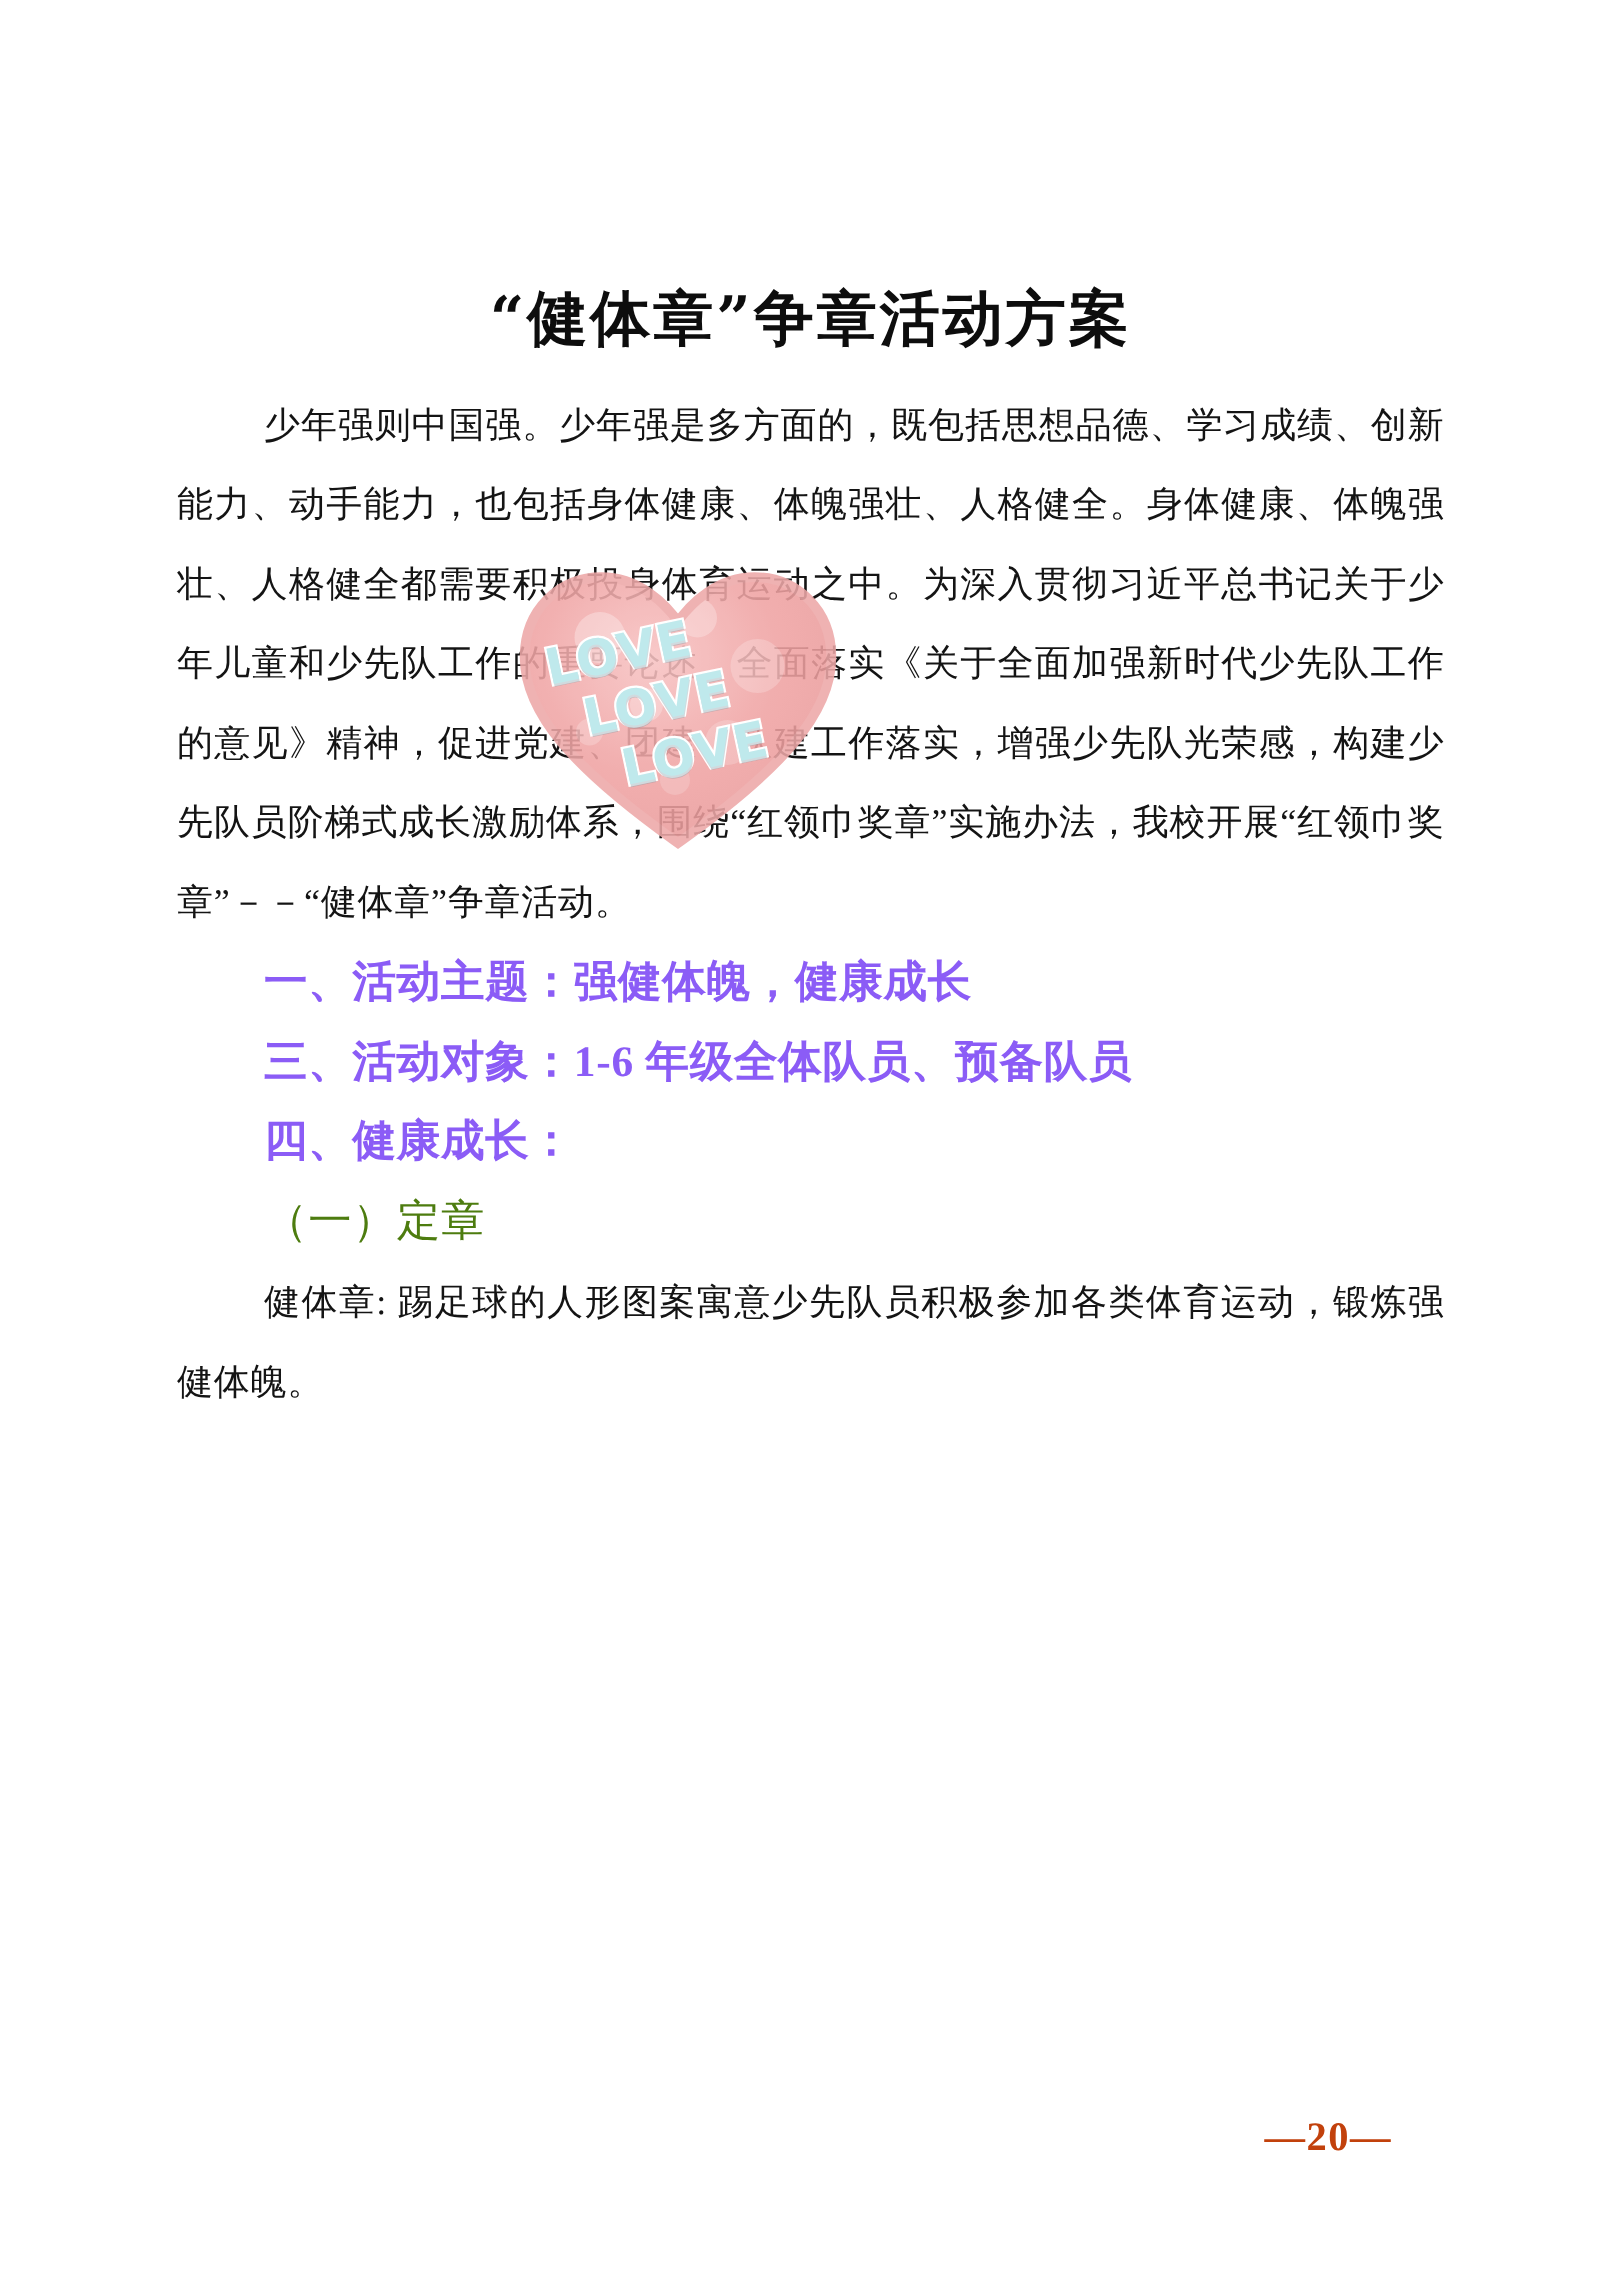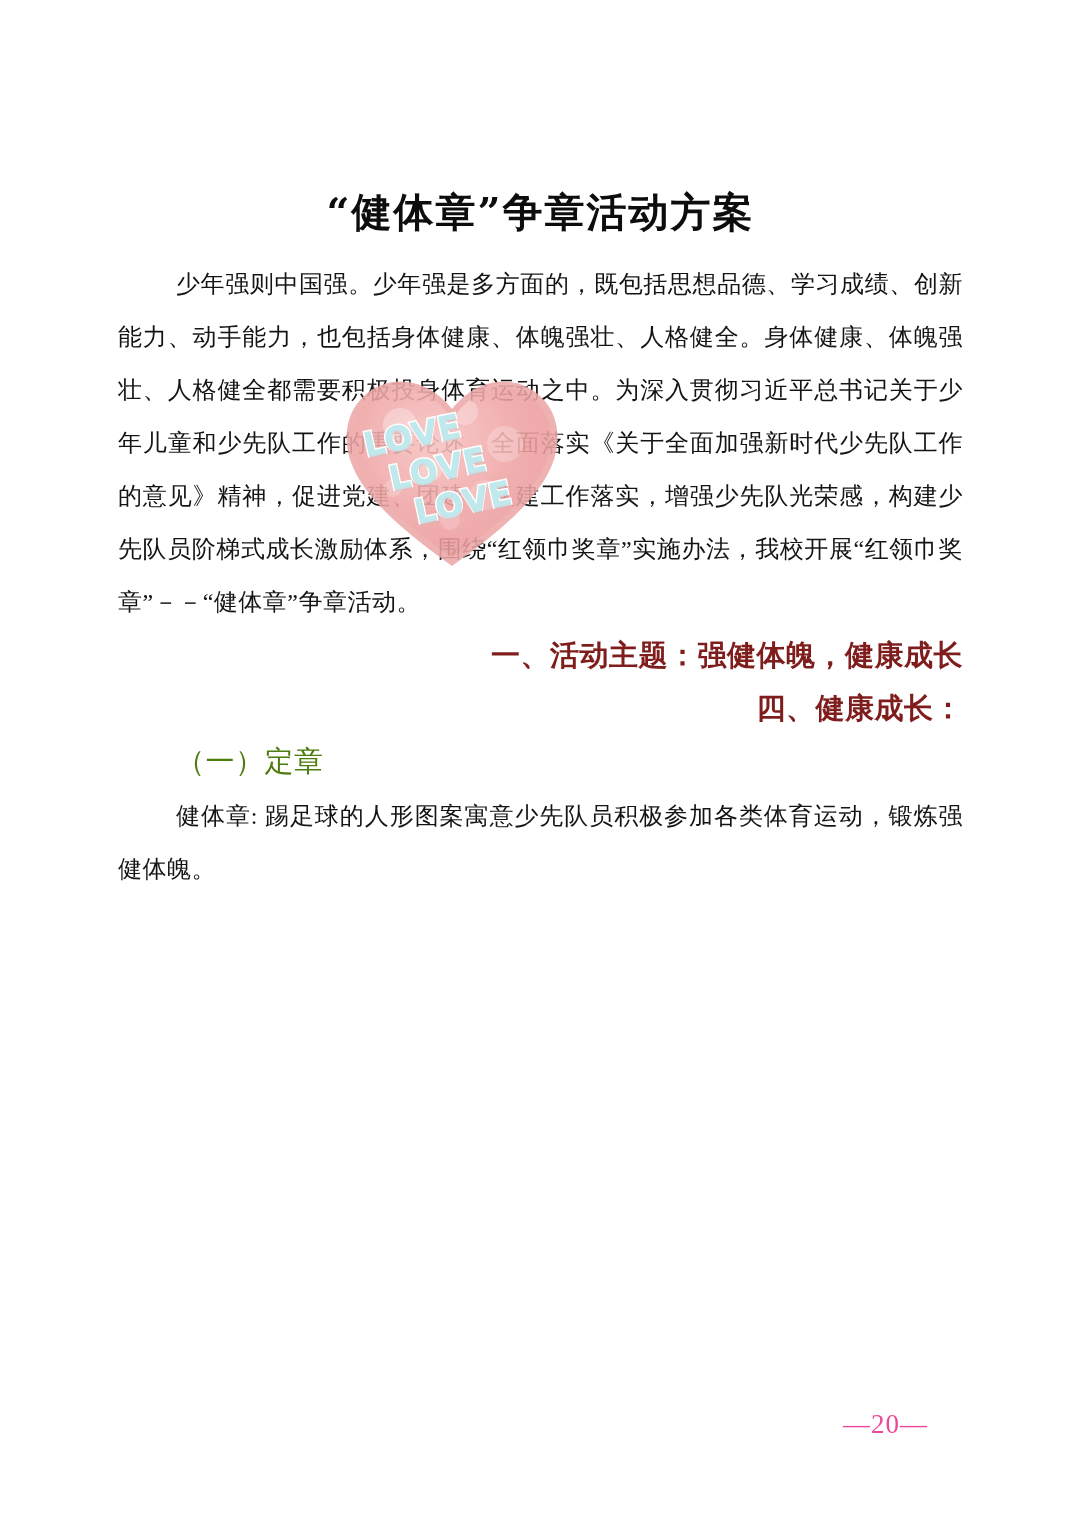--- a/index.html
+++ b/index.html
@@ -48,38 +48,38 @@
   .para.tight {
     margin-top: 2px;
   }
   .heading-item {
     font-size: 29px;
     line-height: 53px;
     font-weight: bold;
     margin: 0;
     text-indent: 58px;
     letter-spacing: 0.5px;
-    color: #7f1d1d;
-    text-align: right;
+    color: #8b5cf6;
   }
   .sub-item {
     font-size: 29px;
     line-height: 53px;
     margin: 0;
     text-indent: 58px;
     letter-spacing: 0.5px;
     color: #4d7c0f;
   }
   .page-number {
     position: absolute;
     right: 118px;
     bottom: 88px;
     font-size: 27px;
-    color: #ec4899;
+    color: #c2410c;
     letter-spacing: 1px;
+    font-weight: bold;
   }
 
   
   .heart-stamp {
     position: absolute;
     left: 345px;
     top: 370px;
     width: 215px;
     height: 200px;
     pointer-events: none;
@@ -117,20 +117,21 @@
 
 <div class="page">
 
   <div class="doc-body">
 
     <h1 class="doc-title">“健体章”争章活动方案</h1>
 
     <p class="para">少年强则中国强。少年强是多方面的，既包括思想品德、学习成绩、创新能力、动手能力，也包括身体健康、体魄强壮、人格健全。身体健康、体魄强壮、人格健全都需要积极投身体育运动之中。为深入贯彻习近平总书记关于少年儿童和少先队工作的重要论述，全面落实《关于全面加强新时代少先队工作的意见》精神，促进党建、团建、队建工作落实，增强少先队光荣感，构建少先队员阶梯式成长激励体系，围绕“红领巾奖章”实施办法，我校开展“红领巾奖章”－－“健体章”争章活动。</p>
 
     <p class="heading-item">一、活动主题：强健体魄，健康成长</p>
+    <p class="heading-item">三、活动对象：1-6 年级全体队员、预备队员</p>
     <p class="heading-item">四、健康成长：</p>
 
     <p class="sub-item">（一）定章</p>
     <p class="para tight">健体章: 踢足球的人形图案寓意少先队员积极参加各类体育运动，锻炼强健体魄。</p>
 
   </div>
 
   <div class="heart-stamp">
     <svg viewBox="0 0 215 200" xmlns="http://www.w3.org/2000/svg" aria-hidden="true">
       <defs>

